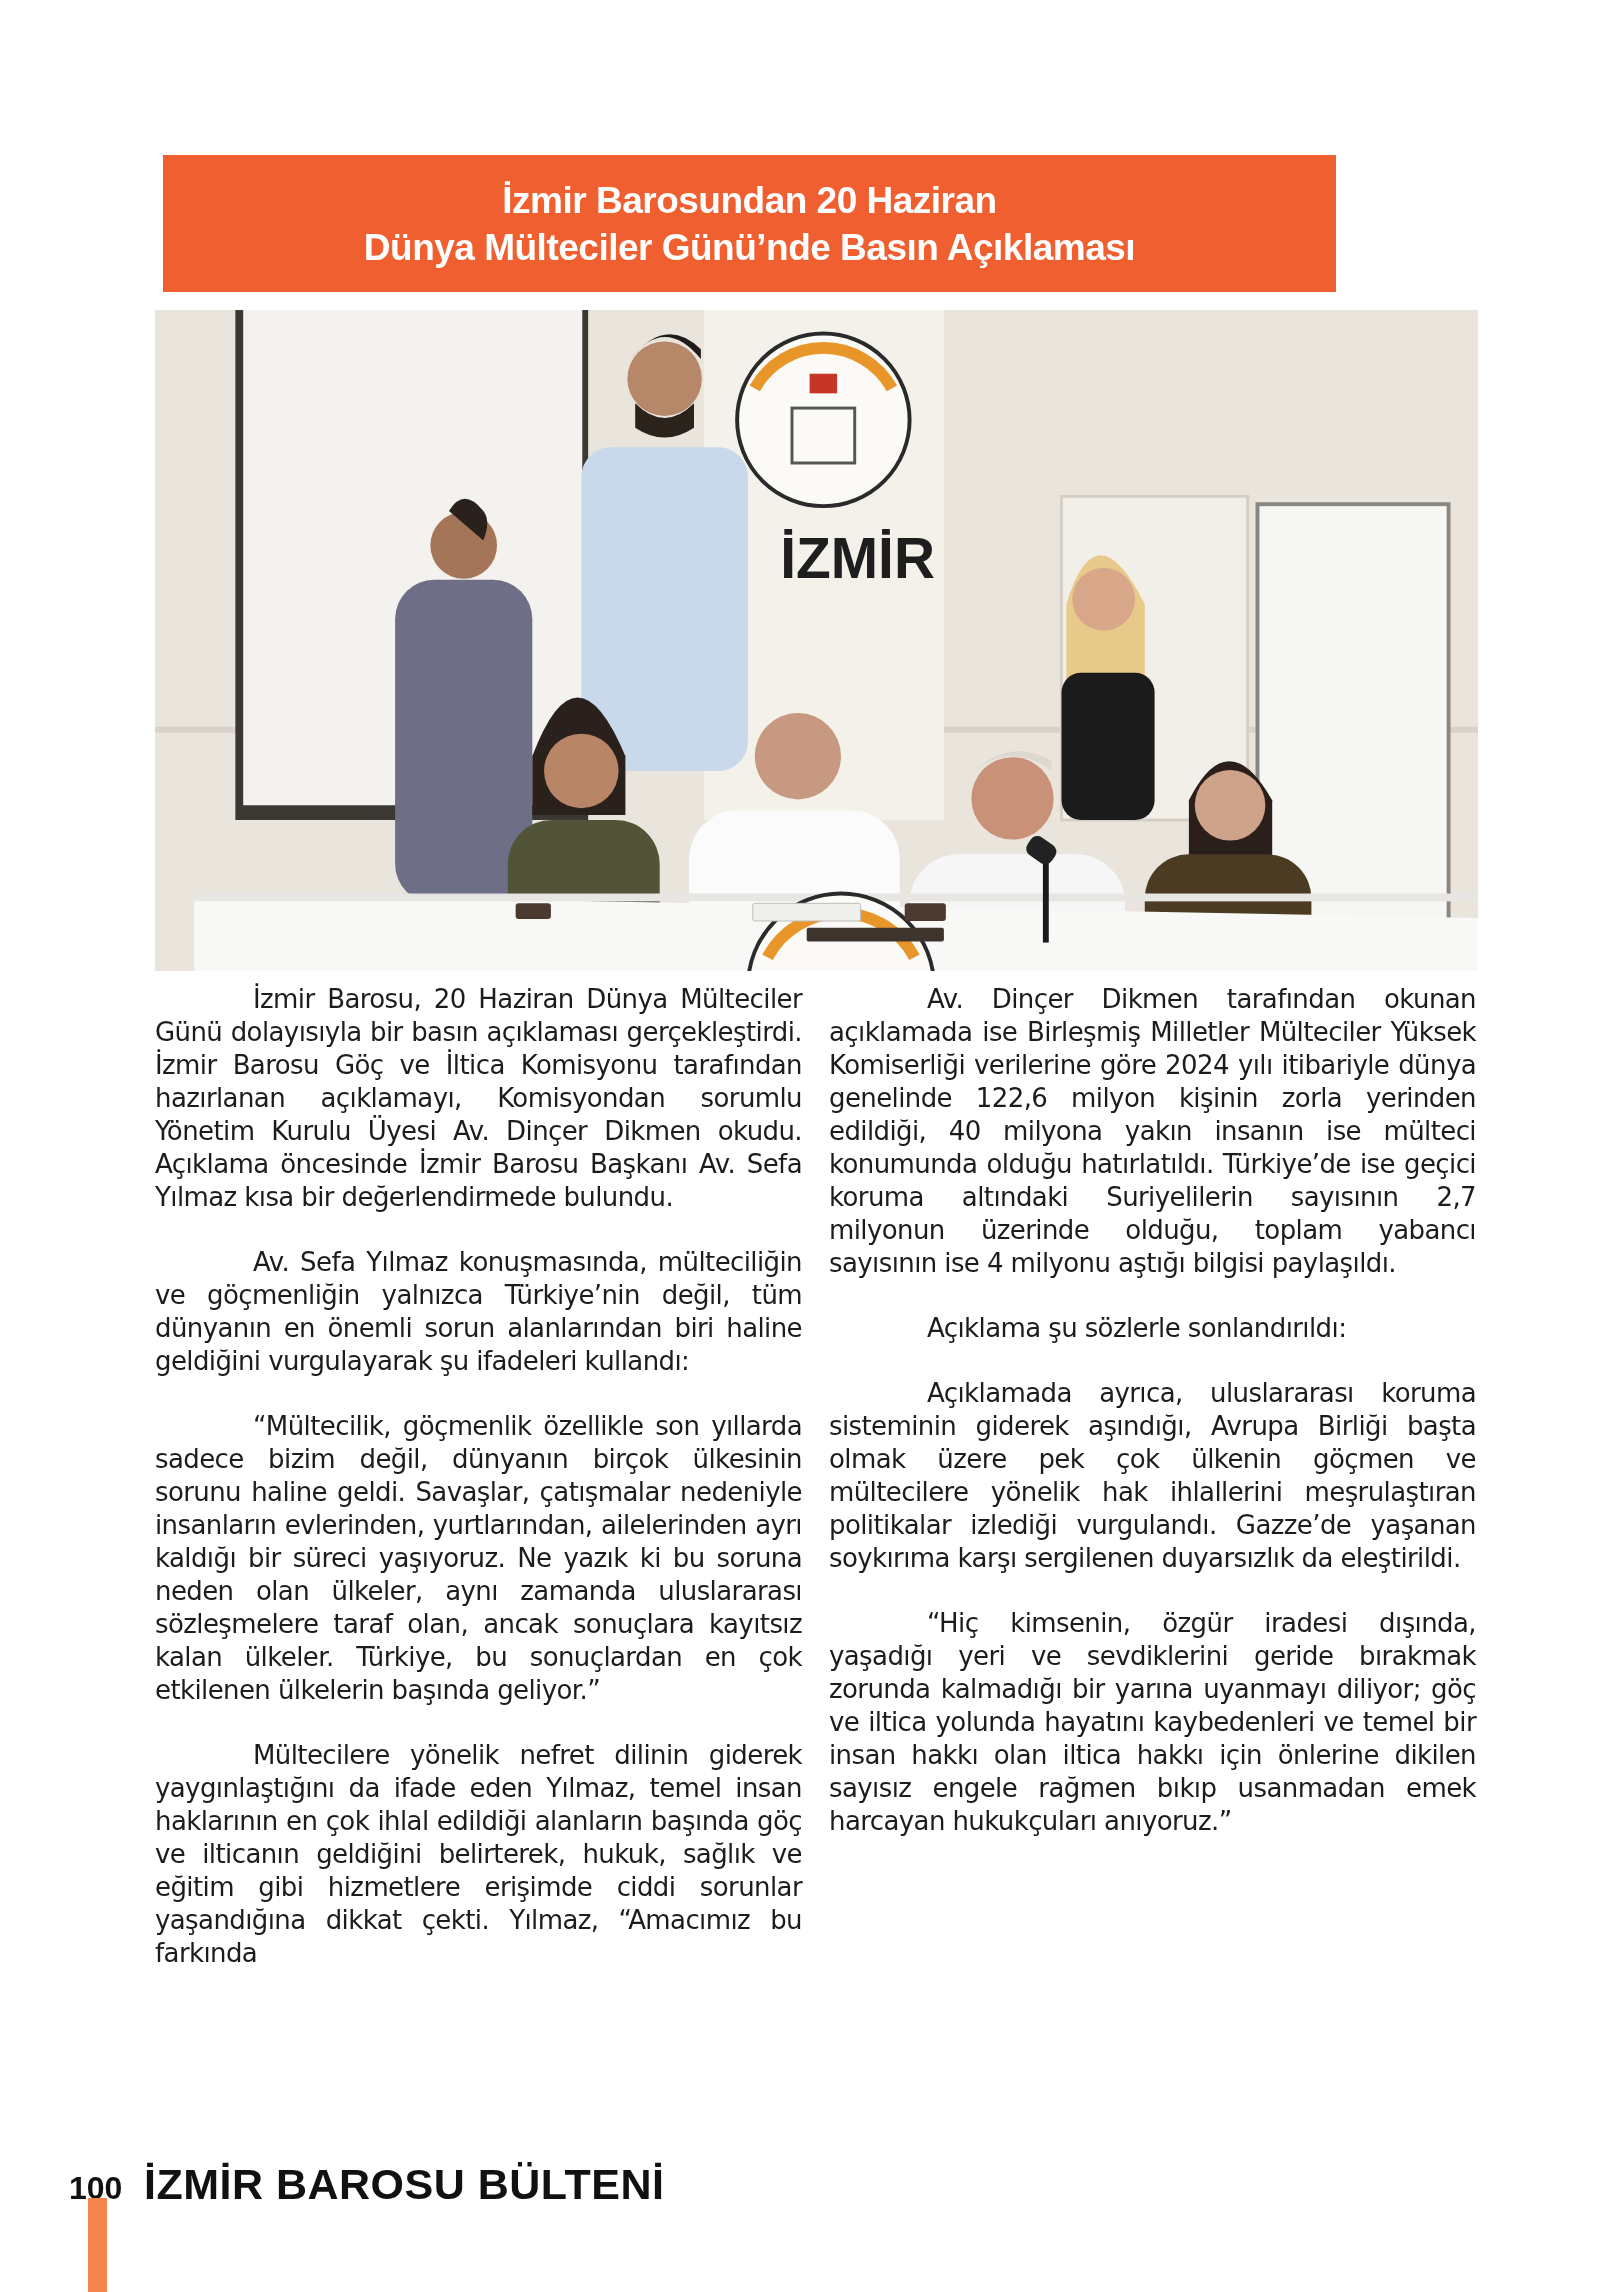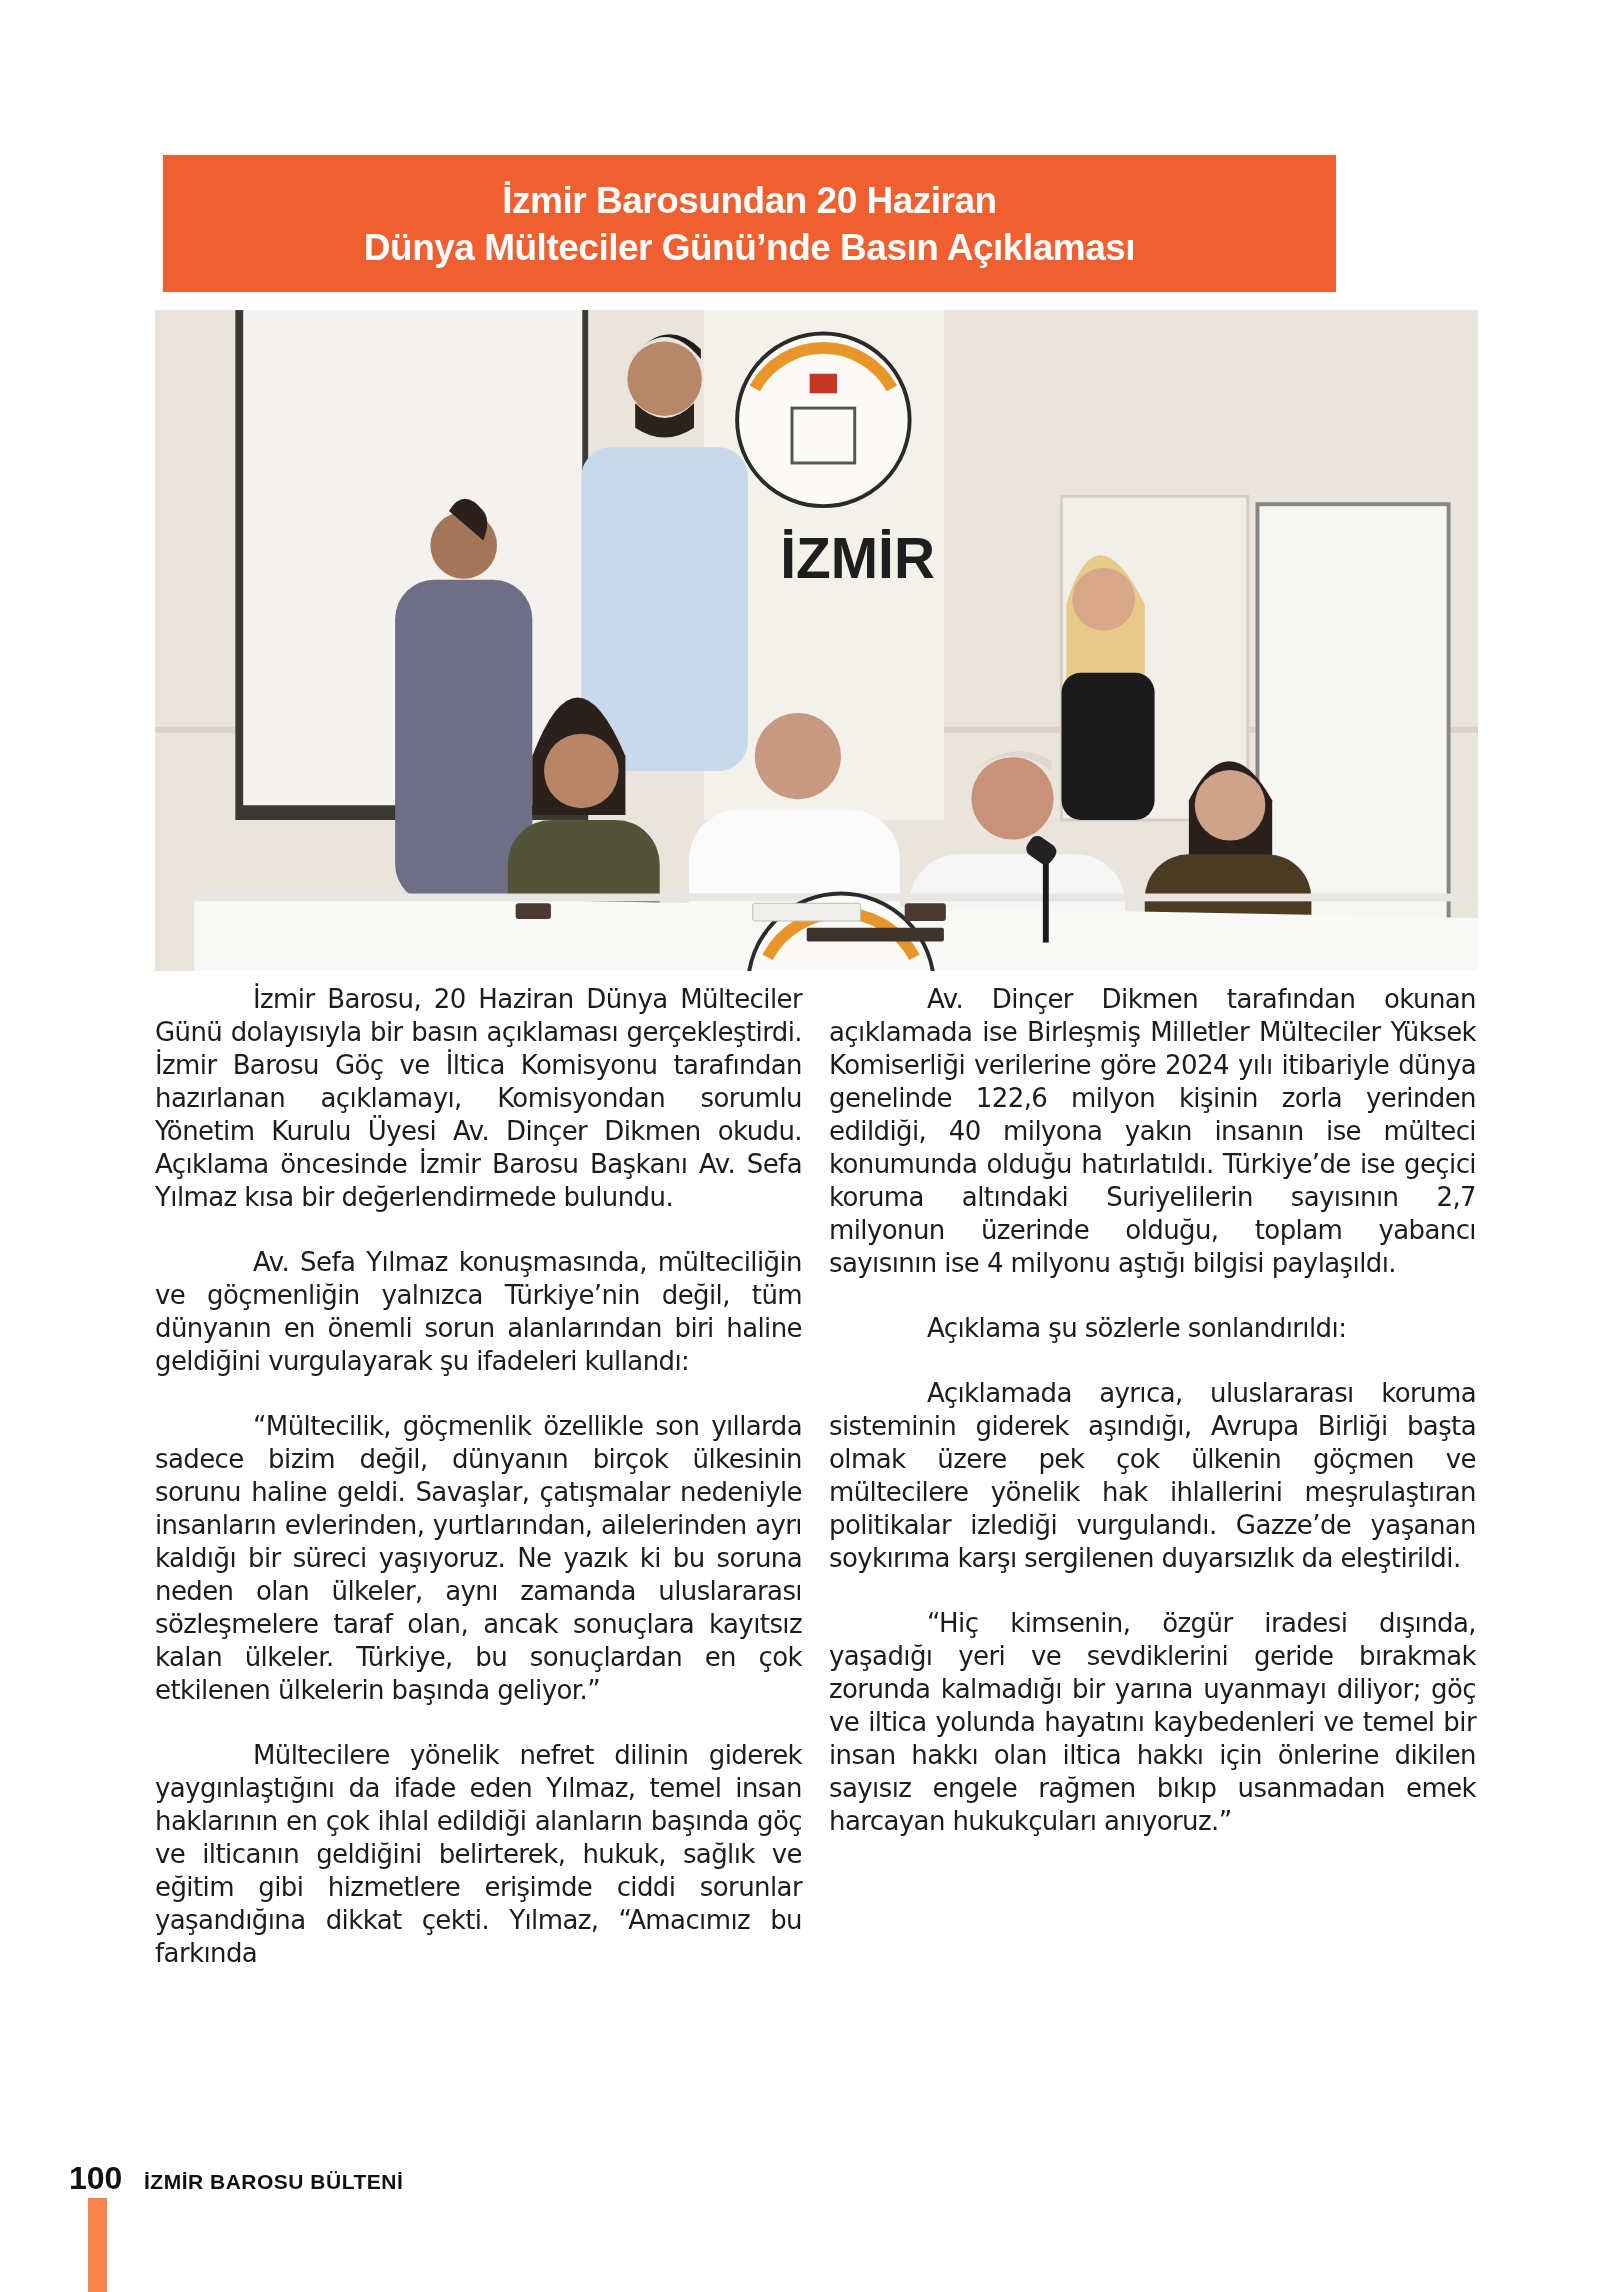--- a/index.html
+++ b/index.html
@@ -18,21 +18,21 @@
 
   .col { position: absolute; top: 983px; width: 647px; font-size: 26px; line-height: 33px;
          text-align: justify; font-family: "DejaVu Sans", sans-serif; letter-spacing: -0.6px; color: #1c1c1c; }
   .col.left { left: 155px; }
   .col.right { left: 829px; }
   .col p { margin: 0 0 32px 0; text-indent: 98px; hyphens: manual; }
   .col p.cont { text-indent: 0; }
 
   .footer { position: absolute; left: 69px; top: 2160px; display: flex; align-items: baseline; }
   .footer .page-num { font-family: "Liberation Sans", sans-serif; font-weight: bold; font-size: 32px; color: #111; margin-right: 21.6px; }
-  .footer .pub-name { font-family: "Liberation Sans", sans-serif; font-weight: bold; font-size: 21px; color: #111; letter-spacing: 0.5px; }
+  .footer .pub-name { font-family: "Liberation Sans", sans-serif; font-weight: bold; font-size: 43px; color: #111; letter-spacing: 0.5px; }
   .accent-bar { position: absolute; left: 88px; top: 2198px; width: 18.6px; height: 94px; background: #f5844a; }
 </style>
 </head>
 <body>
 
 <div class="title-banner">
   <span>İzmir Barosundan 20 Haziran</span>
   <span>Dünya Mülteciler Günü’nde Basın Açıklaması</span>
 </div>
 

